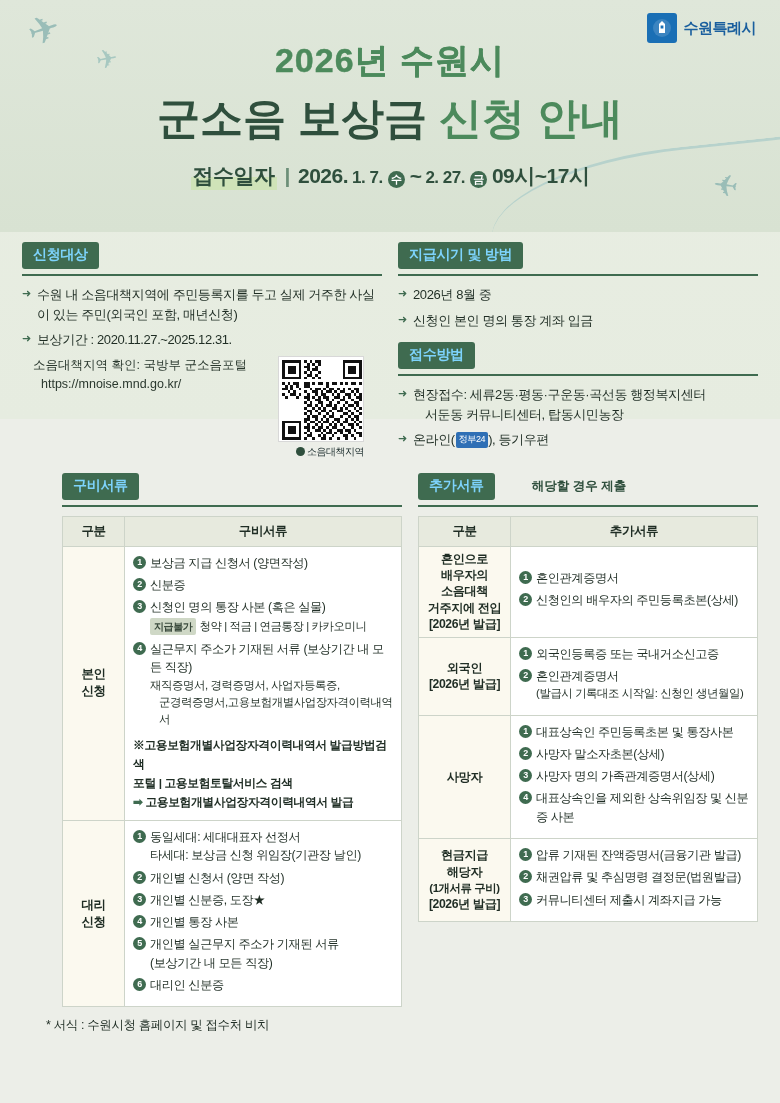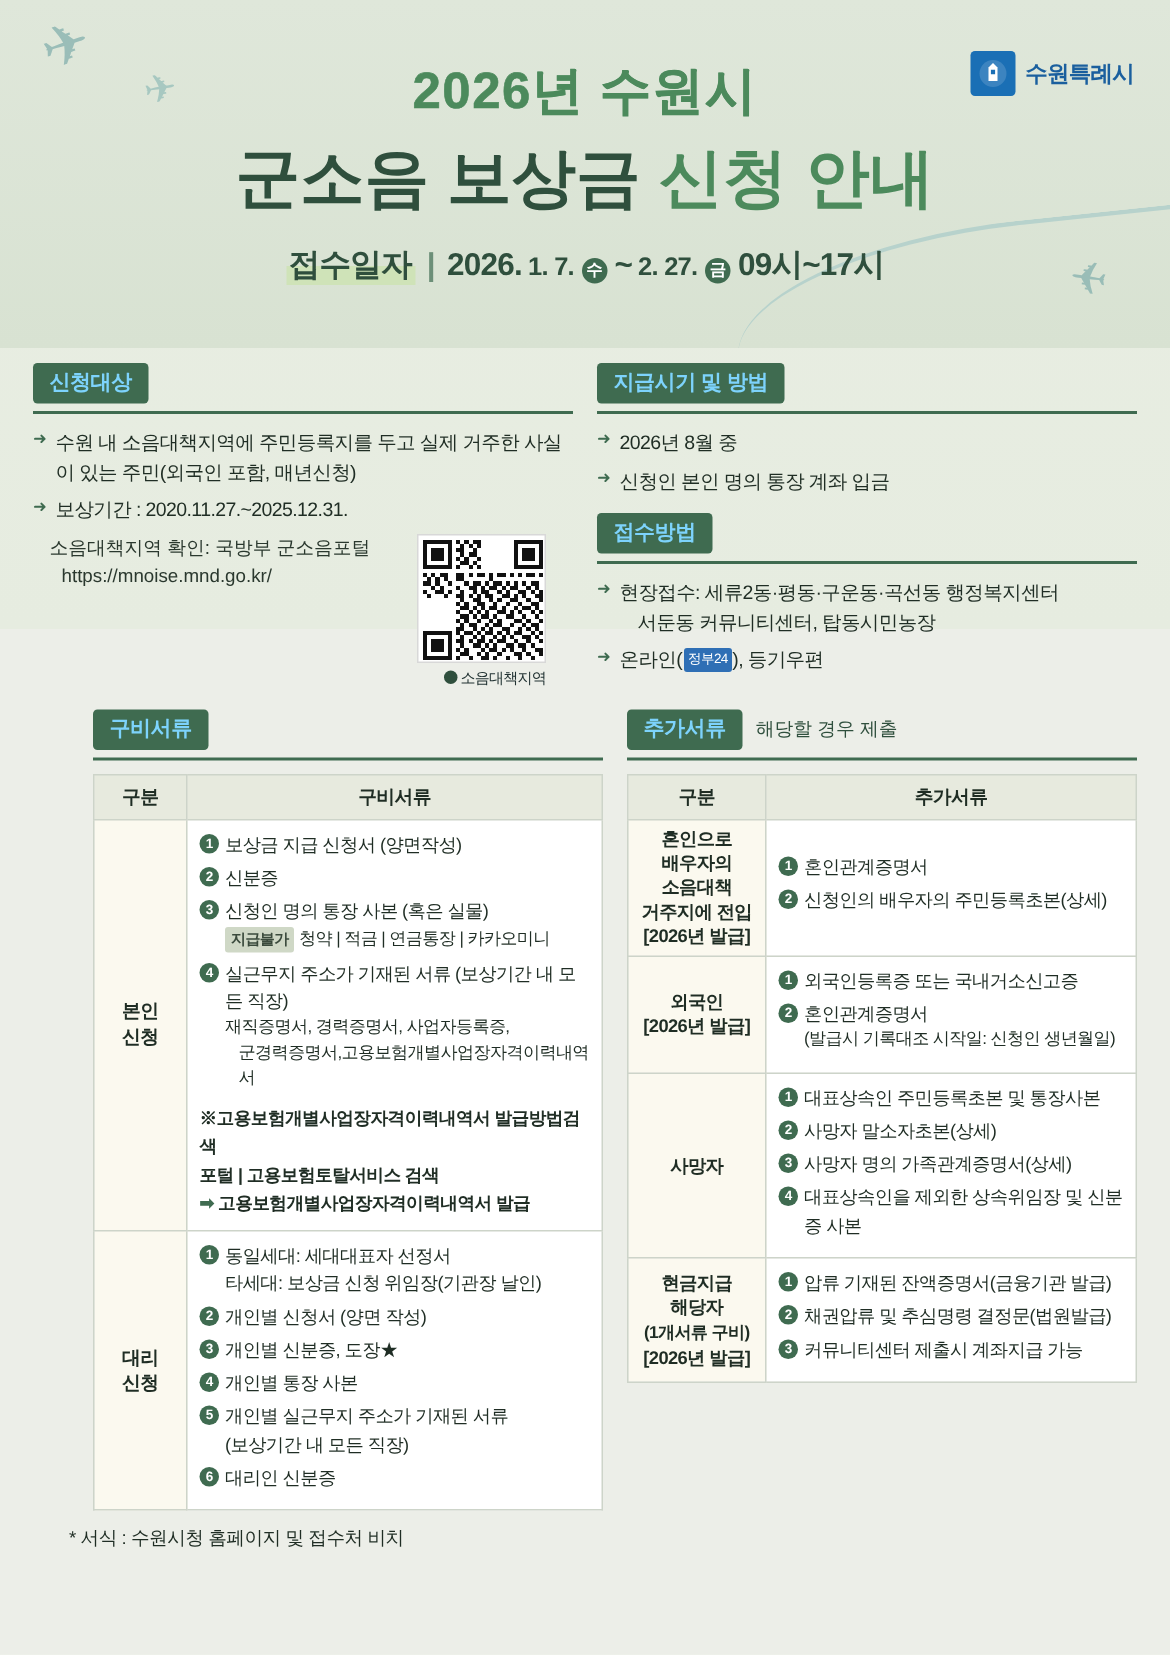--- a/index.html
+++ b/index.html
@@ -24,21 +24,21 @@
   .plane { position: absolute; color: #8fb7b3; opacity: .85; }
   .p1 { left: 28px; top: 8px; font-size: 38px; transform: rotate(-18deg); }
   .p2 { left: 96px; top: 44px; font-size: 26px; transform: rotate(-10deg); color:#9ec3bd; }
   .p3 { right: 42px; top: 168px; font-size: 30px; transform: rotate(8deg) scaleX(-1); }
   .swoosh {
     position: absolute; right: -40px; top: 150px; width: 330px; height: 120px;
     border-top: 3px solid #b7d2cc; border-radius: 60% 0 0 0;
     transform: rotate(-6deg);
   }
   .logo {
-    position: absolute; right: 24px; top: 34px;
+    position: absolute; right: 24px; top: 13px;
     display: flex; align-items: center; gap: 7px;
   }
   .logo-mark {
     width: 30px; height: 30px; background: #1a6fb5; border-radius: 3px;
     display:flex; align-items:center; justify-content:center;
   }
   .logo-mark svg { display:block; }
   .logo-text { font-size: 15px; font-weight: bold; color: #1a5f9e; letter-spacing: -0.5px; }
 
   .title-wrap { padding-top: 38px; text-align: center; position: relative; z-index: 3; }
@@ -77,21 +77,21 @@
 
   .sec-head {
     display: flex; align-items: center; gap: 9px;
     border-bottom: 2px solid #3f6b50;
     padding-bottom: 5px; margin-bottom: 9px;
   }
   .tag {
     background: #3f6b50; color: #7dd3fc; font-size: 14px; font-weight: bold;
     padding: 4px 11px 5px; border-radius: 3px; letter-spacing: -0.3px;
   }
-  .tag-note { font-size: 12.5px; color: #2f4f3d; font-weight: normal; }
+  .tag-note { font-size: 12.5px; color: #2f4f3d; font-weight: bold; margin-left: 28px; }
 
   ul.arrows { list-style: none; }
   ul.arrows > li {
     position: relative; padding-left: 15px; margin-bottom: 6px;
     font-size: 13px; color: #1f2d24; line-height: 1.5; letter-spacing: -0.4px;
   }
   ul.arrows > li:before {
     content: "➜"; position: absolute; left: 0; top: 0;
     color: #3f6b50; font-size: 11px;
   }

